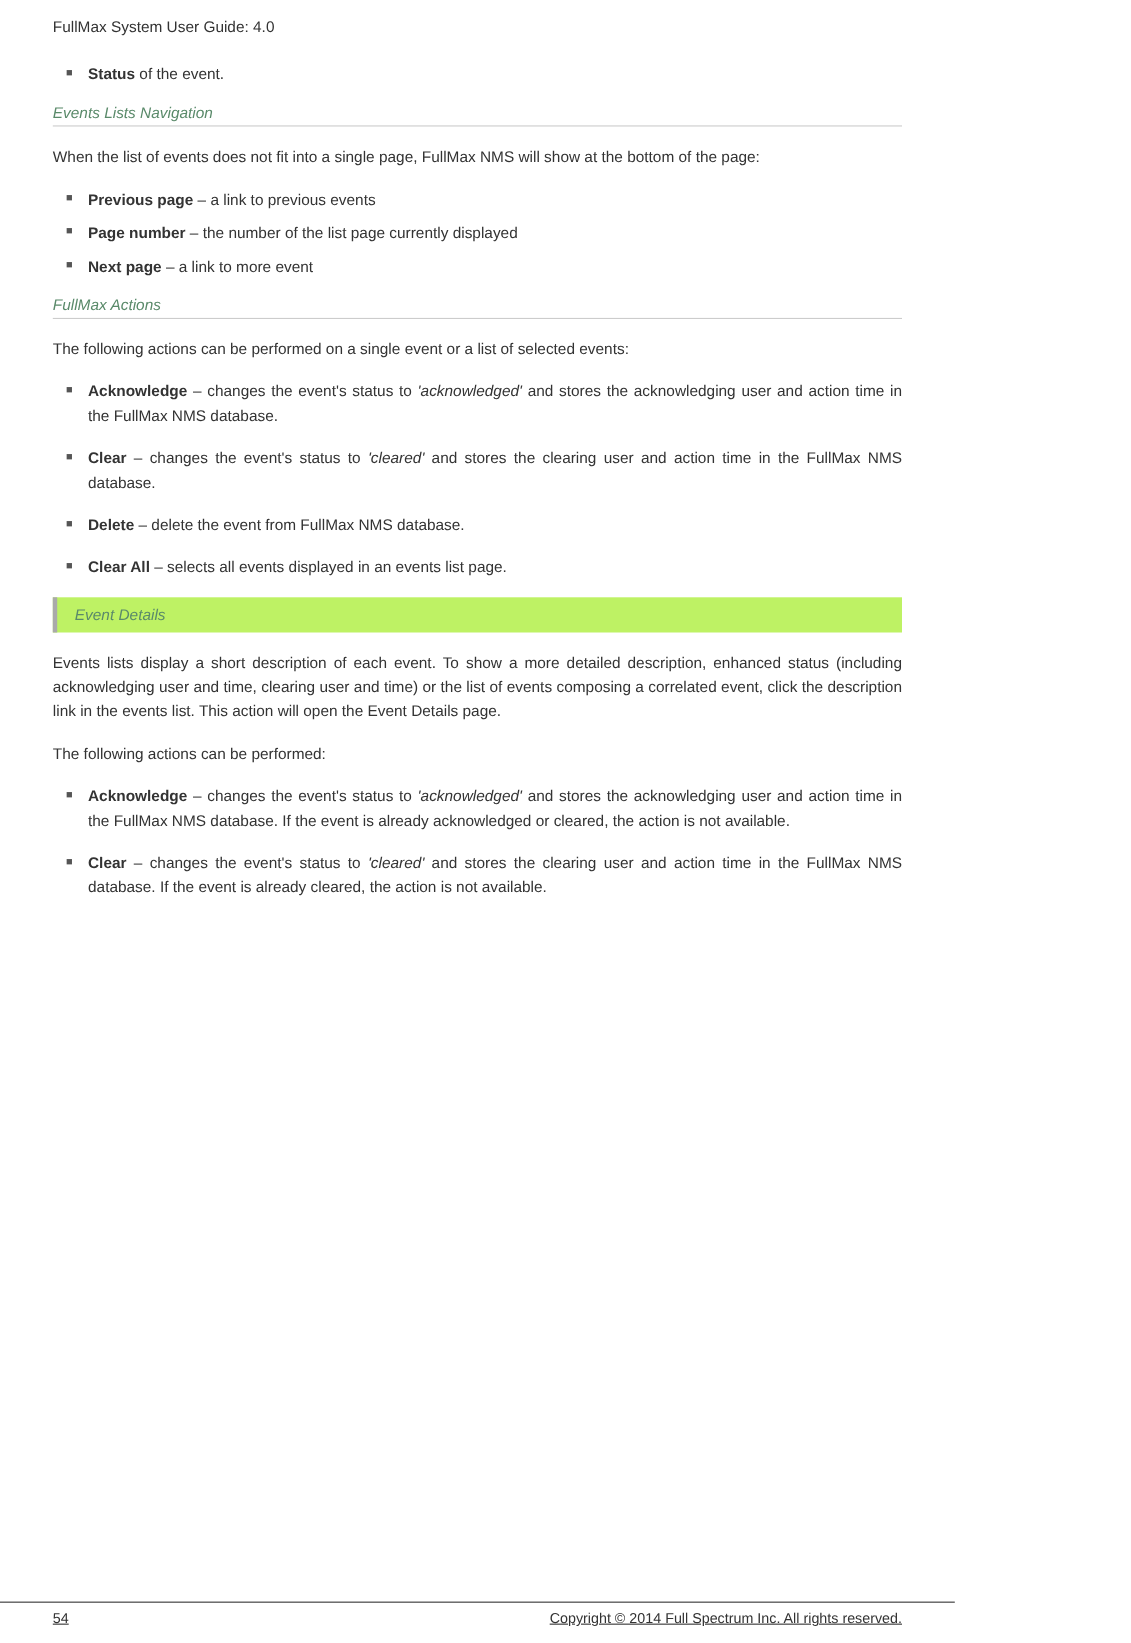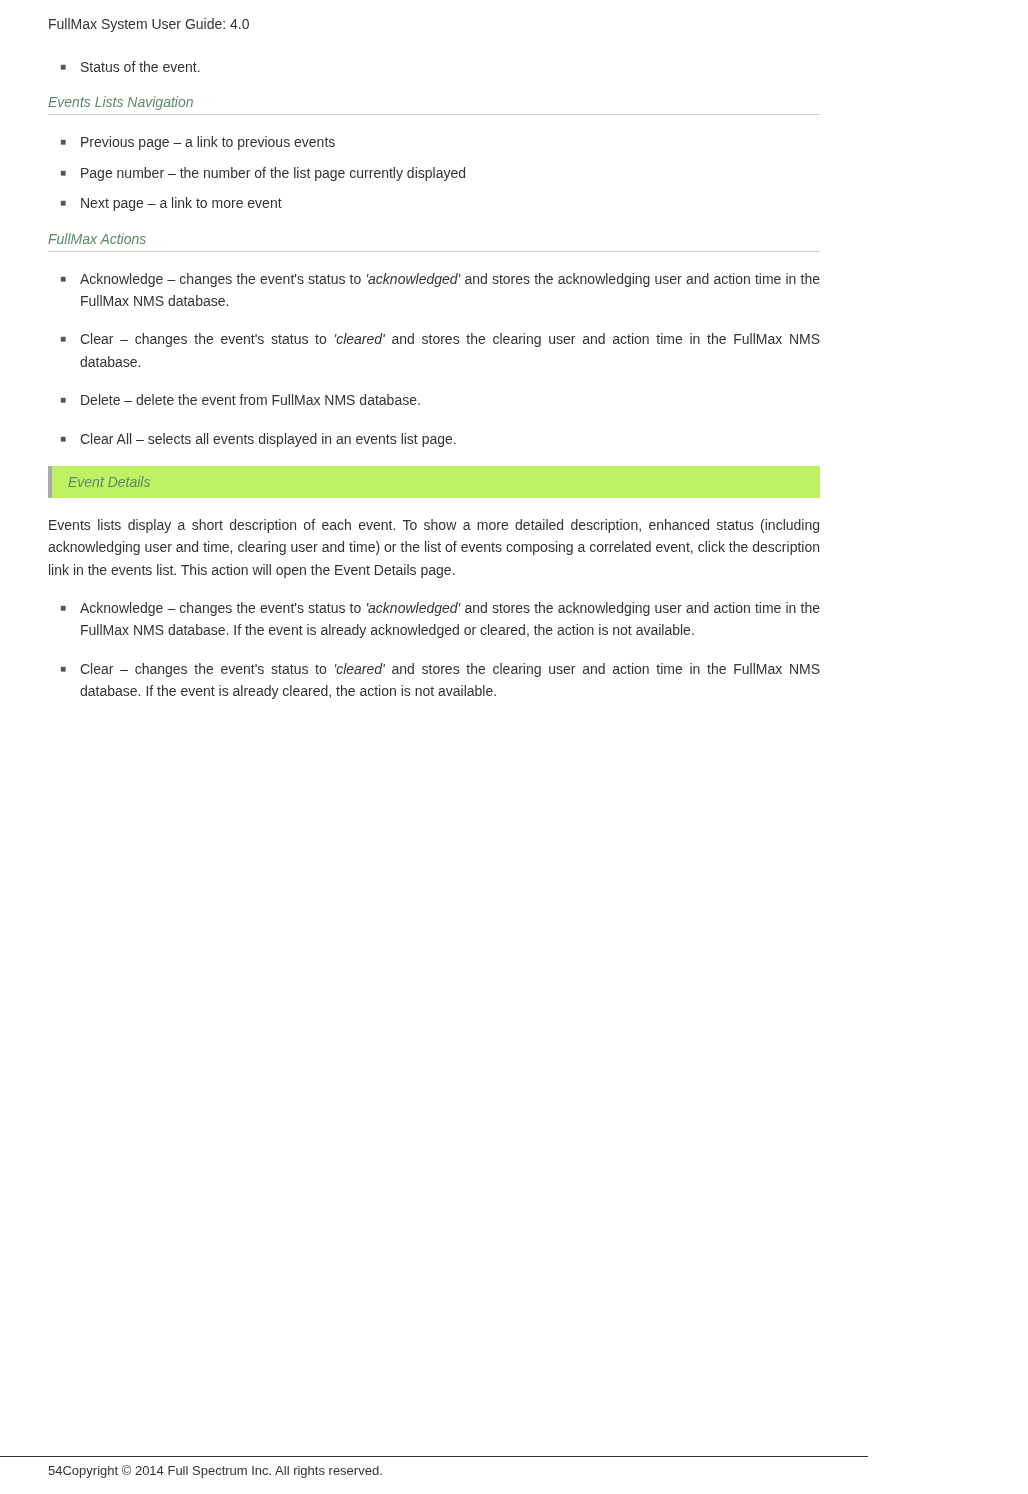--- a/index.html
+++ b/index.html
@@ -75,21 +75,21 @@
     .bullet-list li::before {
       content: '■';
       color: #555;
       font-size: 10px;
       position: absolute;
       left: 12px;
       top: 3px;
     }
 
     .bullet-list li .bold-term {
-      font-weight: normal;
+      font-weight: bold;
     }
 
     .event-details-box {
       background: #bef264;
       border-left: 4px solid #aaa;
       padding: 8px 16px;
       margin-bottom: 16px;
     }
 
     .event-details-box .section-heading {
@@ -97,24 +97,25 @@
       color: #5a8a6a;
     }
 
     .footer {
       position: absolute;
       bottom: 16px;
       left: 0;
       right: 0;
       border-top: 1px solid #333;
       display: flex;
-      justify-content: flex-start;
+      justify-content: space-between;
       padding: 6px 48px 0 48px;
       font-size: 13px;
       color: #333;
+      text-decoration: underline;
     }
 
     .bullet-list.spaced li {
       margin-bottom: 16px;
     }
 
     .bullet-list.spaced li .item-content {
       display: block;
     }
   </style>
@@ -129,20 +130,21 @@
     <li>
       <span>
         <span class="bold-term">Status</span> of the event.
       </span>
     </li>
   </ul>
 
   <div class="section-heading">Events Lists Navigation</div>
   <hr class="section-divider">
 
+  <p class="paragraph">When the list of events does not fit into a single page, FullMax NMS will show at the bottom of the page:</p>
 
   <ul class="bullet-list">
     <li>
       <span>
         <span class="bold-term">Previous page</span> – a link to previous events
       </span>
     </li>
     <li>
       <span>
         <span class="bold-term">Page number</span> – the number of the list page currently displayed
@@ -151,20 +153,21 @@
     <li>
       <span>
         <span class="bold-term">Next page</span> – a link to more event
       </span>
     </li>
   </ul>
 
   <div class="section-heading">FullMax Actions</div>
   <hr class="section-divider">
 
+  <p class="paragraph">The following actions can be performed on a single event or a list of selected events:</p>
 
   <ul class="bullet-list spaced">
     <li>
       <span class="item-content">
         <span class="bold-term">Acknowledge</span> – changes the event's status to <em>'acknowledged'</em> and stores the acknowledging user and action time in the FullMax NMS database.
       </span>
     </li>
     <li>
       <span class="item-content">
         <span class="bold-term">Clear</span> – changes the event's status to <em>'cleared'</em> and stores the clearing user and action time in the FullMax NMS database.
@@ -181,20 +184,21 @@
       </span>
     </li>
   </ul>
 
   <div class="event-details-box">
     <div class="section-heading">Event Details</div>
   </div>
 
   <p class="paragraph">Events lists display a short description of each event. To show a more detailed description, enhanced status (including acknowledging user and time, clearing user and time) or the list of events composing a correlated event, click the description link in the events list. This action will open the Event Details page.</p>
 
+  <p class="paragraph">The following actions can be performed:</p>
 
   <ul class="bullet-list spaced">
     <li>
       <span class="item-content">
         <span class="bold-term">Acknowledge</span> – changes the event's status to <em>'acknowledged'</em> and stores the acknowledging user and action time in the FullMax NMS database. If the event is already acknowledged or cleared, the action is not available.
       </span>
     </li>
     <li>
       <span class="item-content">
         <span class="bold-term">Clear</span> – changes the event's status to <em>'cleared'</em> and stores the clearing user and action time in the FullMax NMS database. If the event is already cleared, the action is not available.

